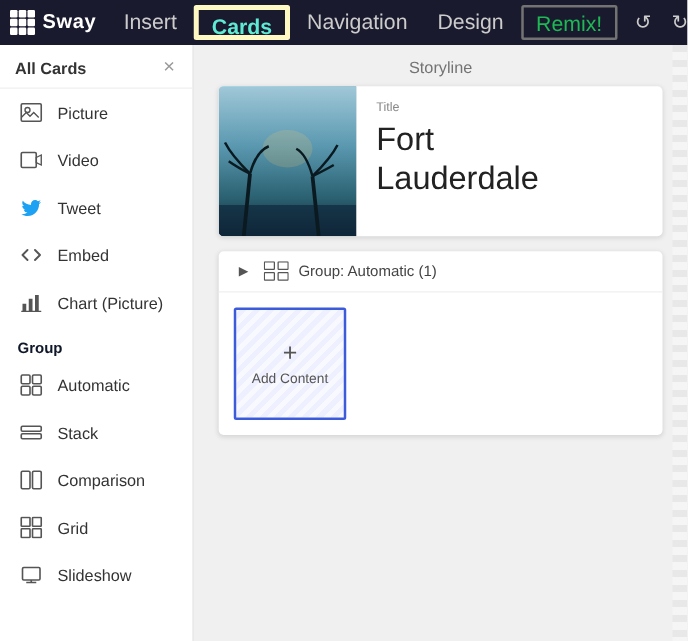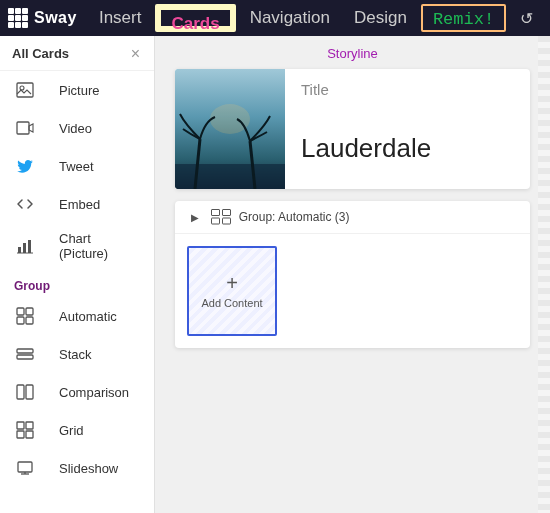--- a/index.html
+++ b/index.html
@@ -43,29 +43,28 @@
       background: transparent;
       border: none;
       color: #ccc;
       font-size: 17px;
       padding: 4px 10px;
       cursor: pointer;
       height: 28px;
       border-radius: 2px;
     }
     .topbar-nav-btn.active {
-      border: 6px solid #fef9c3;
-      color: #ec4899;
+      border: 4px solid #fef9c3;
+      color: #5eead4;
       font-weight: 600;
     }
     .topbar-nav-btn.remix {
-      border: 2px solid #fdba74;
+      border: 2px solid #737373;
       color: #1db954;
       background: transparent;
-      font-family: Liberation Mono, monospace;
     }
     .topbar-spacer { flex: 1; }
     .topbar-icon-btn {
       background: transparent;
       border: none;
       color: #ccc;
       font-size: 16px;
       cursor: pointer;
       padding: 2px 6px;
       height: 28px;
@@ -84,21 +83,21 @@
     .sidebar {
       width: 155px;
       background: white;
       border-right: 1px solid #e0e0e0;
       overflow-y: auto;
       flex-shrink: 0;
       position: relative;
     }
     .sidebar-header {
       display: flex;
-      align-items: flex-start;
+      align-items: center;
       justify-content: space-between;
       padding: 10px 12px 8px;
       border-bottom: 1px solid #f0f0f0;
     }
     .sidebar-title {
       font-size: 13px;
       font-weight: 600;
       color: #333;
     }
     .sidebar-close {
@@ -106,57 +105,57 @@
       border: none;
       font-size: 16px;
       color: #999;
       cursor: pointer;
       line-height: 1;
       padding: 0 2px;
     }
     .sidebar-item {
       display: flex;
       align-items: center;
-      gap: 23px;
+      gap: 10px;
       padding: 8px 14px;
       cursor: pointer;
       font-size: 13px;
       color: #333;
     }
     .sidebar-item-icon {
       width: 22px;
       height: 22px;
       display: flex;
       align-items: center;
       justify-content: center;
       flex-shrink: 0;
     }
     .sidebar-group-label {
       font-size: 12px;
       font-weight: 600;
-      color: #701a75;
+      color: #0f172a;
       padding: 10px 14px 4px;
       text-transform: none;
     }
     
     .sidebar::-webkit-scrollbar { width: 4px; }
     .sidebar::-webkit-scrollbar-thumb { background: #ccc; border-radius: 2px; }
 
     
     .storyline-area {
       flex: 1;
       background: #f0f0f0;
       overflow-y: auto;
       position: relative;
     }
     .storyline-header {
       text-align: center;
       padding: 10px 0 8px;
       font-size: 13px;
-      color: #a21caf;
+      color: #737373;
       font-weight: 500;
       background: #f0f0f0;
     }
     .storyline-content {
       padding: 0 20px 20px;
     }
 
     
     .title-card {
       background: white;
@@ -172,21 +171,21 @@
       flex-shrink: 0;
       background: linear-gradient(160deg, #7ec8e3 0%, #4a90a4 30%, #2d5c72 60%, #1a3545 80%, #0d2030 100%);
       position: relative;
       overflow: hidden;
     }
     .title-card-text {
       padding: 12px 16px;
       flex: 1;
     }
     .title-label {
-      font-size: 15px;
+      font-size: 10px;
       color: #888;
       margin-bottom: 4px;
     }
     .title-heading {
       font-size: 26px;
       font-weight: 400;
       color: #222;
       line-height: 1.2;
     }
 
@@ -451,38 +450,38 @@
 
             <line x1="80" y1="120" x2="75" y2="72" stroke="#0a1a20" stroke-width="3"></line>
             <path d="M75,72 Q90,57 95,47" stroke="#0a1a20" stroke-width="2" fill="none"></path>
             <path d="M75,72 Q70,54 62,50" stroke="#0a1a20" stroke-width="2" fill="none"></path>
             <path d="M75,72 Q85,67 92,63" stroke="#0a1a20" stroke-width="2" fill="none"></path>
           </svg>
         </div>
         <div class="title-card-text">
           <div class="title-label">Title</div>
           <div class="title-heading">
-            <br>
+            <span>Fort</span><br>
             <span>Lauderdale</span>
           </div>
         </div>
       </div>
 
       <div class="group-card">
         <div class="group-header">
           <button class="group-expand-btn">▶</button>
           <div class="group-icon">
             <svg width="20" height="16" viewBox="0 0 20 16" fill="none">
               <rect x="0.5" y="0.5" width="8" height="6" rx="0.5" stroke="#555" stroke-width="1" fill="none"></rect>
               <rect x="11.5" y="0.5" width="8" height="6" rx="0.5" stroke="#555" stroke-width="1" fill="none"></rect>
               <rect x="0.5" y="9" width="8" height="6" rx="0.5" stroke="#555" stroke-width="1" fill="none"></rect>
               <rect x="11.5" y="9" width="8" height="6" rx="0.5" stroke="#555" stroke-width="1" fill="none"></rect>
             </svg>
           </div>
-          <span class="group-label-text">Group: Automatic (3)</span>
+          <span class="group-label-text">Group: Automatic (1)</span>
         </div>
         <div class="group-body">
           <div class="add-content-box">
             <span class="add-content-plus">+</span>
             <span class="add-content-text">Add Content</span>
           </div>
         </div>
       </div>
 
     </div>

